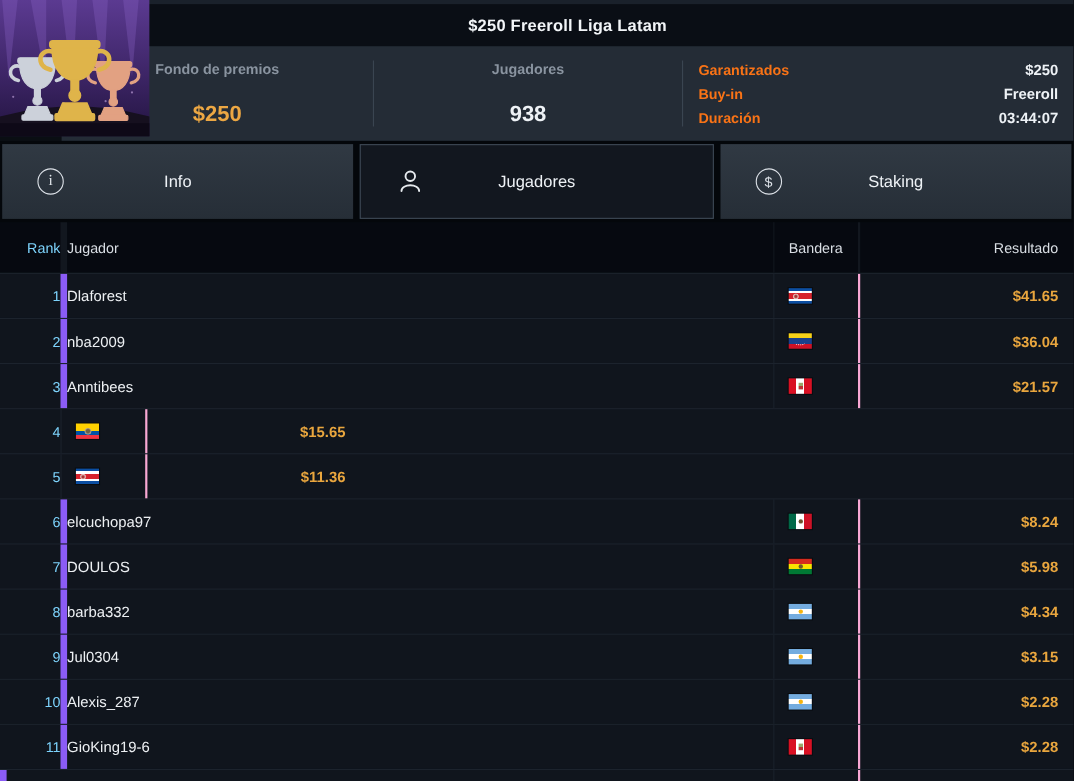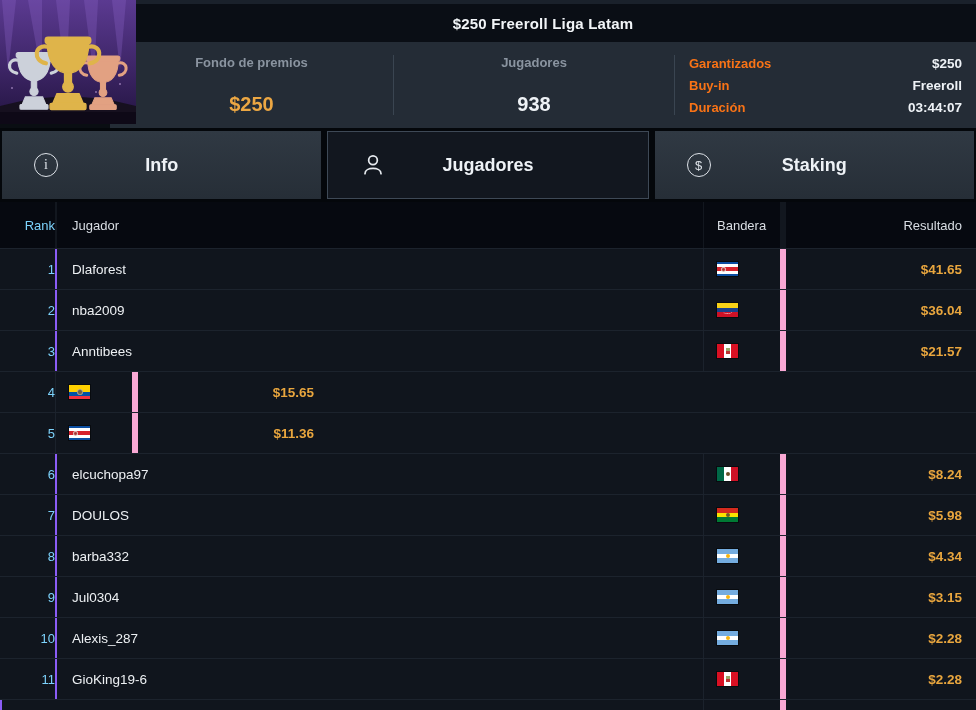--- a/index.html
+++ b/index.html
@@ -5,52 +5,52 @@
   html,body{margin:0;padding:0;}
   body{
     width:976px;height:710px;overflow:hidden;
     background:#0c1016;
     font-family:"Liberation Sans",sans-serif;
     -webkit-font-smoothing:antialiased;
   }
   
   .header{position:relative;height:128px;background:#0a0e13;}
   .trophy-box{position:absolute;left:0;top:0;width:136px;height:124px;overflow:hidden;}
-  .right-col{margin-left:110px;}
+  .right-col{margin-left:56px;}
   .top-strip{height:4px;background:#1a212b;}
   .title-bar{height:38px;background:#0a0e15;display:flex;align-items:center;justify-content:center;}
   .title-bar h1{margin:0;font-size:15px;font-weight:700;color:#f2f5f8;letter-spacing:.2px;}
   .stats-bar{height:86px;background:#242c36;display:flex;align-items:stretch;}
   .stat-cell{width:283px;display:flex;flex-direction:column;align-items:center;justify-content:center;gap:23px;}
   .stat-label{font-size:13px;font-weight:600;color:#8a94a0;}
   .stat-value{font-size:20px;font-weight:700;color:#eef2f6;}
   .stat-value.gold{color:#eca743;}
   .vdiv{width:1px;background:#3a4551;height:60px;align-self:center;}
   .details{flex:1;display:flex;flex-direction:column;justify-content:center;padding:4px 14px 4px 14px;gap:1px;}
   .detail-row{display:flex;justify-content:space-between;align-items:center;line-height:21px;}
   .detail-label{font-size:13px;font-weight:600;color:#f97316;}
   .detail-value{font-size:13.5px;font-weight:700;color:#eef2f6;}
   
   .tabs{height:74px;background:#04070b;display:flex;gap:6px;padding:3px 2px;box-sizing:border-box;}
   .tab{flex:1;position:relative;display:flex;align-items:center;justify-content:center;
        background:linear-gradient(180deg,#303943,#262e37);cursor:pointer;box-sizing:border-box;}
   .tab.active{background:#12171f;border:1px solid #3e4956;}
-  .tab-label{font-size:18px;font-weight:700;color:#eef2f6;}
+  .tab-label{font-size:15px;font-weight:400;color:#eef2f6;}
   .tab-icon{position:absolute;left:32px;top:50%;transform:translateY(-50%);display:flex;align-items:center;justify-content:center;}
   .circle-icon{width:24px;height:24px;border:1.5px solid #dde2e8;border-radius:50%;box-sizing:border-box;
        display:flex;align-items:center;justify-content:center;color:#dde2e8;font-size:13px;}
   .circle-icon.info-glyph{font-family:"Liberation Serif",serif;font-size:14px;}
   
   .table{background:#0c1016;}
   .thead{height:46px;display:flex;align-items:center;background:#060910;color:#d9dee4;font-size:13px;}
   .trow{height:40px;display:flex;align-items:center;background:#10151d;border-top:1px solid #1c232d;}
   .c-rank{width:55px;text-align:right;color:#7dd3fc;font-size:13px;box-sizing:border-box;}
-  .c-player{flex:1;padding-left:15px;border-left:2px solid #8b5cf6;color:#edf0f3;font-size:13.5px;align-self:stretch;display:flex;align-items:center;}
+  .c-player{flex:1;border-left:6px solid #8b5cf6;color:#edf0f3;font-size:13.5px;align-self:stretch;display:flex;align-items:center;}
   .c-flag{width:77px;padding-left:13px;border-left:1px solid #1b222c;box-sizing:border-box;align-self:stretch;display:flex;align-items:center;}
-  .c-result{width:196px;padding-right:14px;border-left:6px solid #f9a8d4;box-sizing:border-box;
+  .c-result{width:196px;padding-right:14px;border-left:2px solid #f9a8d4;box-sizing:border-box;
             color:#e9a63e;font-weight:700;font-size:13.5px;align-self:stretch;display:flex;align-items:center;justify-content:flex-end;}
   .thead .c-player,.thead .c-flag,.thead .c-result{color:#d9dee4;font-weight:400;font-size:13px;border-left-color:#12171f;}
   
   .flag{width:21px;height:14px;position:relative;display:block;box-shadow:0 0 0 1px rgba(0,0,0,.45);}
   .flag::before,.flag::after{content:"";position:absolute;}
   [data-flag="cr"]{background:linear-gradient(180deg,#0b4ea2 0 17%,#fff 17% 33%,#d6222c 33% 67%,#fff 67% 83%,#0b4ea2 83%);}
   [data-flag="cr"]::after{left:4px;top:4.5px;width:5px;height:5px;border-radius:50%;background:radial-gradient(circle,#a33 25%,#f2efe6 70%);}
   [data-flag="ve"]{background:linear-gradient(180deg,#f7d117 0 33%,#19408c 33% 67%,#ce1126 67%);}
   [data-flag="ve"]::after{left:6px;top:6px;width:9px;height:4px;border-bottom:1px dotted #fff;border-radius:50%;}
   [data-flag="pe"]{background:linear-gradient(90deg,#d91023 0 33%,#fff 33% 67%,#d91023 67%);}

